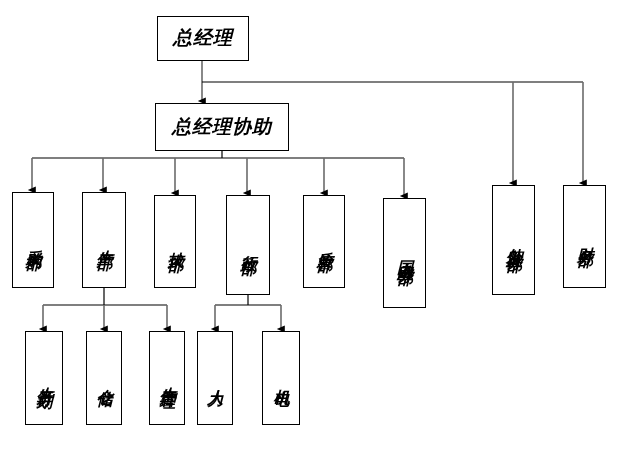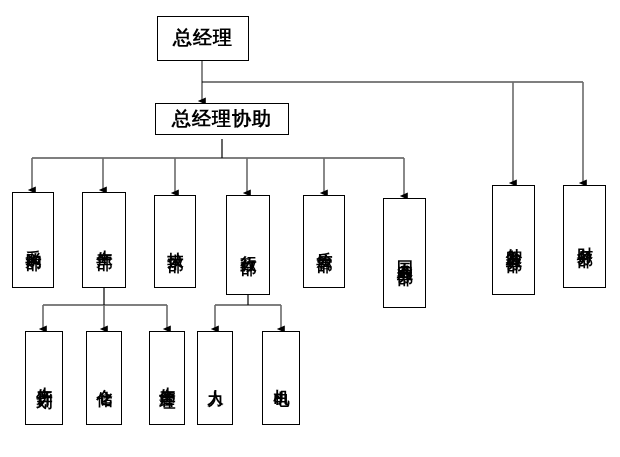--- a/index.html
+++ b/index.html
@@ -33,20 +33,21 @@
     z-index: 2;
   }
   .node-label {
     font-family: "Liberation Serif", "DejaVu Serif", serif;
     color: #000000;
     text-align: right;
     line-height: 1.06;
     letter-spacing: 0px;
     white-space: pre-line;
     user-select: none;
+    font-style: italic;
   }
   .horiz .node-label {
     writing-mode: horizontal-tb;
     font-size: 19px;
     font-weight: 700;
     letter-spacing: 1px;
   }
   .vert .node-label {
     writing-mode: vertical-rl;
     text-orientation: upright;
@@ -89,21 +90,21 @@
         <line x1="215" y1="305" x2="281" y2="305" stroke="#000000" stroke-width="1.2"></line>
         <line x1="215" y1="305" x2="215" y2="329" stroke="#6b6b6b" stroke-width="1.6" marker-end="url(#arrowhead)"></line>
         <line x1="281" y1="305" x2="281" y2="329" stroke="#6b6b6b" stroke-width="1.6" marker-end="url(#arrowhead)"></line>
       </g>
   </svg>
 
   <div id="nodes-layer">
       <div class="node-box horiz" style="left: 157px; top: 16px; width: 92px; height: 45px; border-color: rgb(0, 0, 0);">
         <span class="node-label">总经理</span>
       </div>
-      <div class="node-box horiz" style="left: 155px; top: 103px; width: 134px; height: 32px; border-color: rgb(0, 0, 0);">
+      <div class="node-box horiz" style="left: 155px; top: 103px; width: 134px; height: 48px; border-color: rgb(0, 0, 0);">
         <span class="node-label">总经理协助</span>
       </div>
       <div class="node-box vert" style="left: 12px; top: 192px; width: 42px; height: 96px; border-color: rgb(0, 0, 0);">
         <span class="node-label">采购部</span>
       </div>
       <div class="node-box vert" style="left: 82px; top: 192px; width: 44px; height: 96px; border-color: rgb(0, 0, 0);">
         <span class="node-label">生产部</span>
       </div>
       <div class="node-box vert" style="left: 154px; top: 195px; width: 42px; height: 93px; border-color: rgb(0, 0, 0);">
         <span class="node-label">技术部</span>

